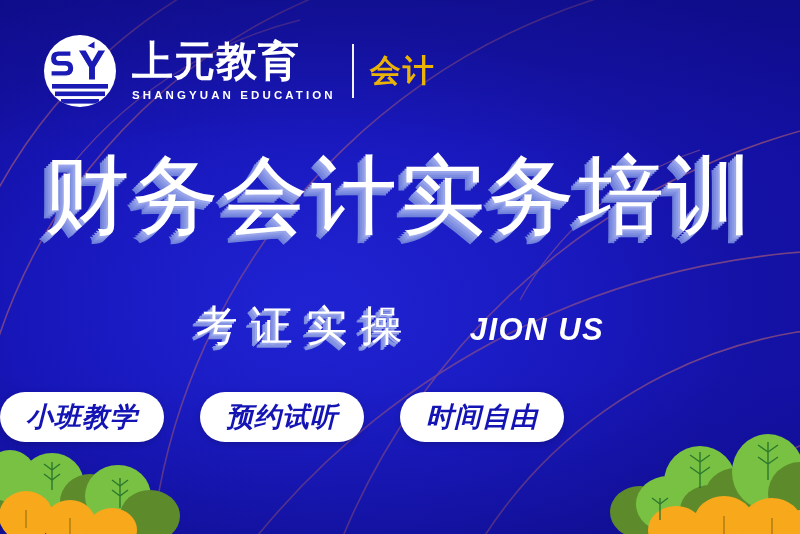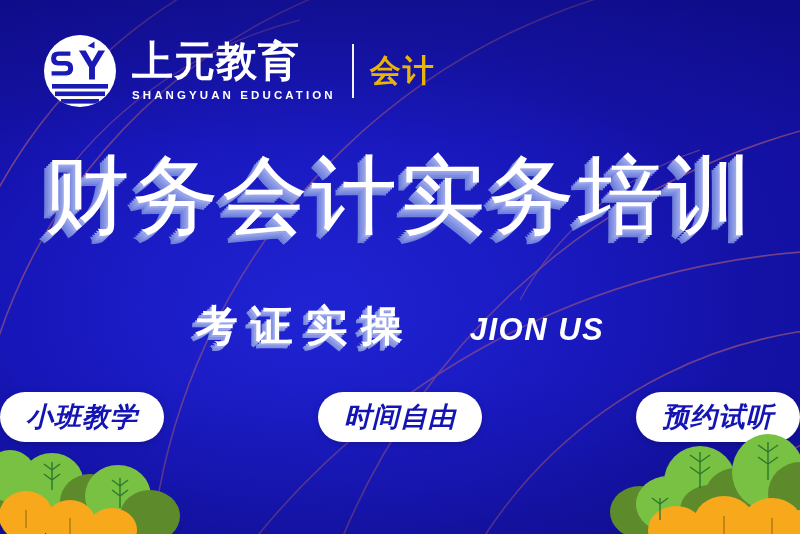--- a/index.html
+++ b/index.html
@@ -122,21 +122,21 @@
     left: 0;
     right: 0;
     top: 305px;
     display: flex;
     align-items: baseline;
     justify-content: center;
   }
   .subtitle-cn {
     color: #ffffff;
     font-size: 42px;
-    font-weight: 700;
+    font-weight: 400;
     letter-spacing: 13px;
     line-height: 1;
     white-space: nowrap;
     font-family: "DejaVu Sans", "Liberation Sans", sans-serif;
     text-shadow:
       -2px 2px 0 #9aa6ea,
       -4px 4px 0 #8593e3,
       -5px 5px 0 #7a88dd;
   }
   .subtitle-en {
@@ -150,21 +150,21 @@
     font-family: "Liberation Sans", sans-serif;
   }
 
   
   .pill-row {
     position: absolute;
     left: 0;
     right: 0;
     top: 392px;
     display: flex;
-    justify-content: space-between;
+    justify-content: flex-start;
     gap: 36px;
   }
   .pill {
     width: 164px;
     height: 50px;
     border-radius: 25px;
     background: #ffffff;
     display: flex;
     align-items: center;
     justify-content: center;
@@ -257,24 +257,24 @@
   <div class="subtitle-row">
     <div class="subtitle-cn">考证实操</div>
     <div class="subtitle-en">JION US</div>
   </div>
 
   <div class="pill-row">
     <div class="pill">
       <span class="pill-label">小班教学</span>
     </div>
     <div class="pill">
+      <span class="pill-label">预约试听</span>
+    </div>
+    <div class="pill">
       <span class="pill-label">时间自由</span>
-    </div>
-    <div class="pill">
-      <span class="pill-label">预约试听</span>
     </div>
   </div>
 
   <svg class="foliage" width="800" height="110" viewBox="0 0 800 110">
 
     <g>
       <ellipse cx="20" cy="66" rx="30" ry="30" fill="#5d8a2b"></ellipse>
       <ellipse cx="52" cy="60" rx="32" ry="31" fill="#79c143"></ellipse>
       <ellipse cx="10" cy="52" rx="26" ry="26" fill="#79c143"></ellipse>
       <ellipse cx="90" cy="78" rx="30" ry="28" fill="#5d8a2b"></ellipse>

